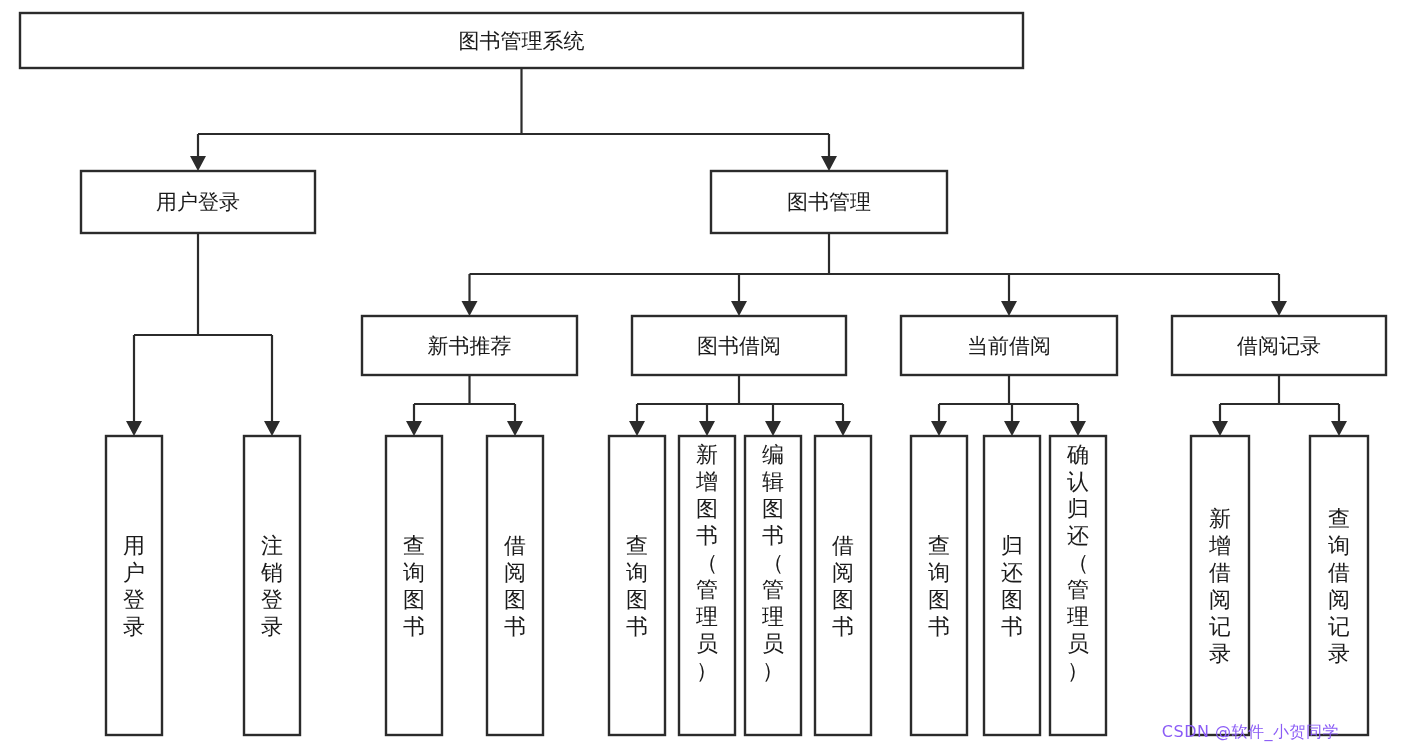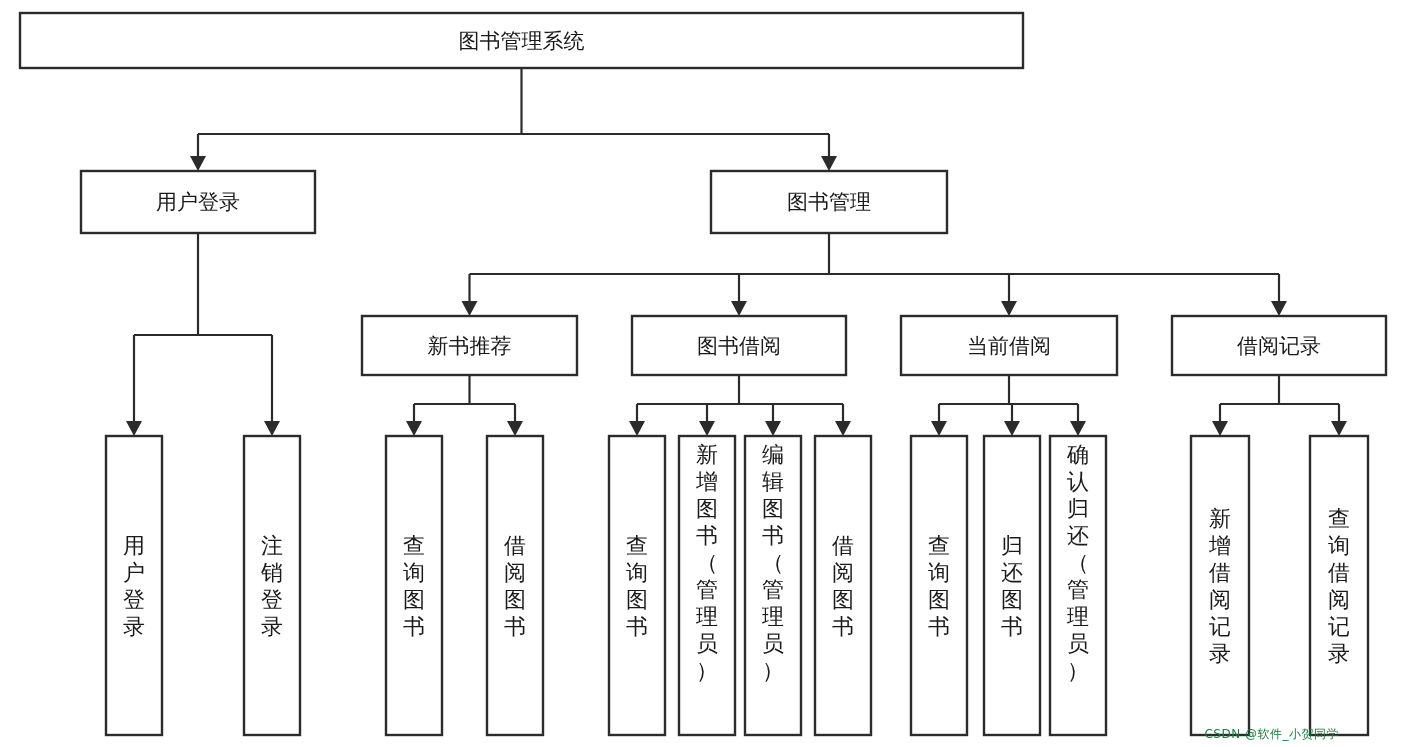--- a/index.html
+++ b/index.html
@@ -52,22 +52,22 @@
   }
   .edge-head {
     fill: #2b2b2b;
     stroke: none;
   }
   .watermark {
     position: absolute;
     right: 8px;
     bottom: 4px;
     font-family: "DejaVu Sans", "Liberation Sans", sans-serif;
-    font-size: 12px;
-    color: #15803d;
+    font-size: 16px;
+    color: #8b5cf6;
     white-space: nowrap;
     letter-spacing: 0.5px;
   }
 </style>
 </head>
 <body>
 
 <div id="diagram-root">
 
   <svg class="diagram-canvas" viewBox="0 0 1405 747">

